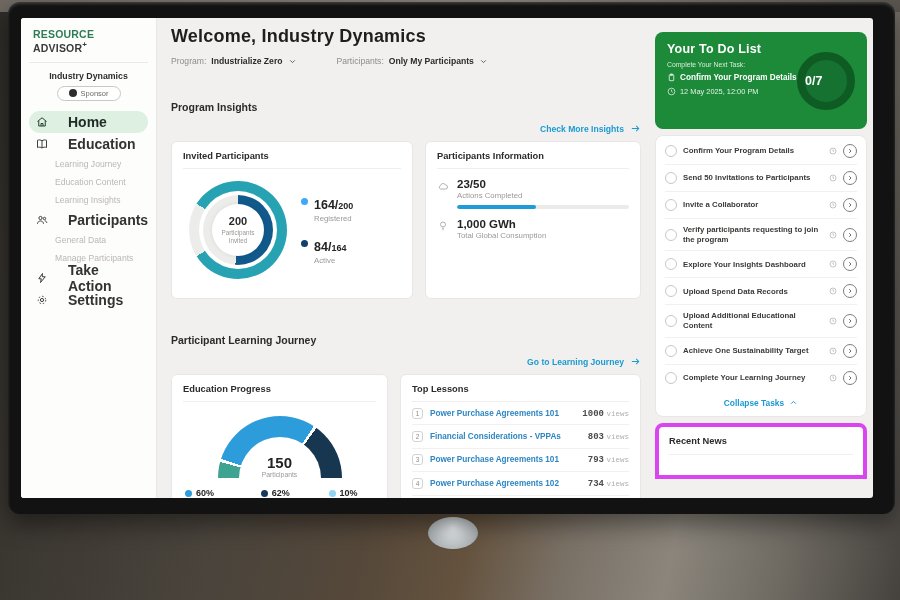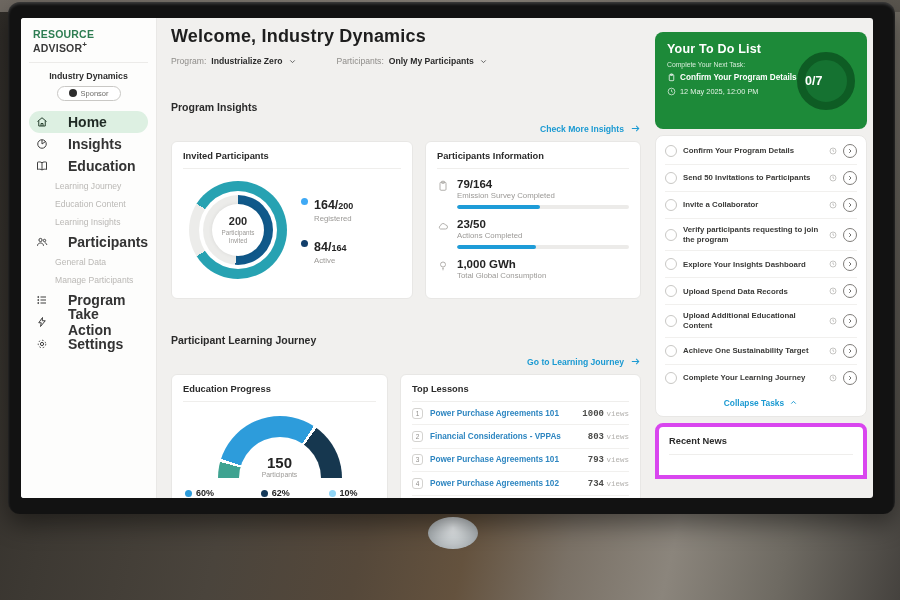--- a/index.html
+++ b/index.html
@@ -151,29 +151,20 @@
             <span>
                 <svg width="12" height="12" viewBox="0 0 24 24" fill="none" stroke="#27402f" stroke-width="2">
                   <path d="M3 11 L12 3.5 L21 11 M5.5 9.5 V20 H18.5 V9.5 M10 20 v-5 h4 v5"></path>
                 </svg>
               </span>
             <span>Home</span>
           </div>
           <div class="nav-item">
             <span>
                 <svg width="12" height="12" viewBox="0 0 24 24" fill="none" stroke="#3f3f3f" stroke-width="2">
-                  <circle cx="12" cy="12" r="8.5"></circle>
-                  <path d="M12 3.5 V12 L19 7"></path>
-                </svg>
-              </span>
-            <span>Insights</span>
-          </div>
-          <div class="nav-item">
-            <span>
-                <svg width="12" height="12" viewBox="0 0 24 24" fill="none" stroke="#3f3f3f" stroke-width="2">
                   <path d="M12 5.5 C9.5 3.5 5.5 3.5 3 4.5 V19 C5.5 18 9.5 18 12 20 C14.5 18 18.5 18 21 19 V4.5 C18.5 3.5 14.5 3.5 12 5.5 Z M12 5.5 V20"></path>
                 </svg>
               </span>
             <span>Education</span>
           </div>
           <div class="nav-sub">
               <span>Learning Journey</span>
             </div>
           <div class="nav-sub">
               <span>Education Content</span>
@@ -191,31 +182,20 @@
                 </svg>
               </span>
             <span>Participants</span>
           </div>
           <div class="nav-sub">
               <span>General Data</span>
             </div>
           <div class="nav-sub">
               <span>Manage Participants</span>
             </div>
-          <div class="nav-item">
-            <span>
-                <svg width="12" height="12" viewBox="0 0 24 24" fill="none" stroke="#3f3f3f" stroke-width="2">
-                  <path d="M9 6 H20 M9 12 H20 M9 18 H20"></path>
-                  <circle cx="4.5" cy="6" r="1" fill="#3f3f3f"></circle>
-                  <circle cx="4.5" cy="12" r="1" fill="#3f3f3f"></circle>
-                  <circle cx="4.5" cy="18" r="1" fill="#3f3f3f"></circle>
-                </svg>
-              </span>
-            <span>Program</span>
-          </div>
           <div class="nav-item">
             <span>
                 <svg width="12" height="12" viewBox="0 0 24 24" fill="none" stroke="#3f3f3f" stroke-width="2" stroke-linejoin="round">
                   <path d="M13 3 L5.5 13.5 H10.5 L9 21 L18.5 9.5 H12.5 Z"></path>
                 </svg>
               </span>
             <span>Take Action</span>
           </div>
           <div class="nav-item">
             <span>
@@ -297,35 +277,20 @@
                 </div>
               </div>
             </div>
           </section>
 
           <section class="card card-info">
             <div class="card-title">Participants Information</div>
             <div class="metric">
               <span class="micon">
                   <svg width="12" height="12" viewBox="0 0 24 24" fill="none" stroke="currentColor" stroke-width="1.8">
-                    <rect x="6" y="4.5" width="12" height="16" rx="2"></rect>
-                    <rect x="9" y="2.5" width="6" height="4" rx="1"></rect>
-                  </svg>
-                </span>
-              <div class="mbody">
-                <div class="mval">79/164</div>
-                <div class="mlab">Emission Survey Completed</div>
-                <div class="mbar">
-                    <div class="fill" style="width: 48.2%;"></div>
-                  </div>
-              </div>
-            </div>
-            <div class="metric">
-              <span class="micon">
-                  <svg width="12" height="12" viewBox="0 0 24 24" fill="none" stroke="currentColor" stroke-width="1.8">
                     <path d="M7 18 H17 A4 4 0 0 0 17 10 A5.2 5.2 0 0 0 7.2 11.2 A3.6 3.6 0 0 0 7 18 Z"></path>
                   </svg>
                 </span>
               <div class="mbody">
                 <div class="mval">23/50</div>
                 <div class="mlab">Actions Completed</div>
                 <div class="mbar">
                     <div class="fill" style="width: 46%;"></div>
                   </div>
               </div>

